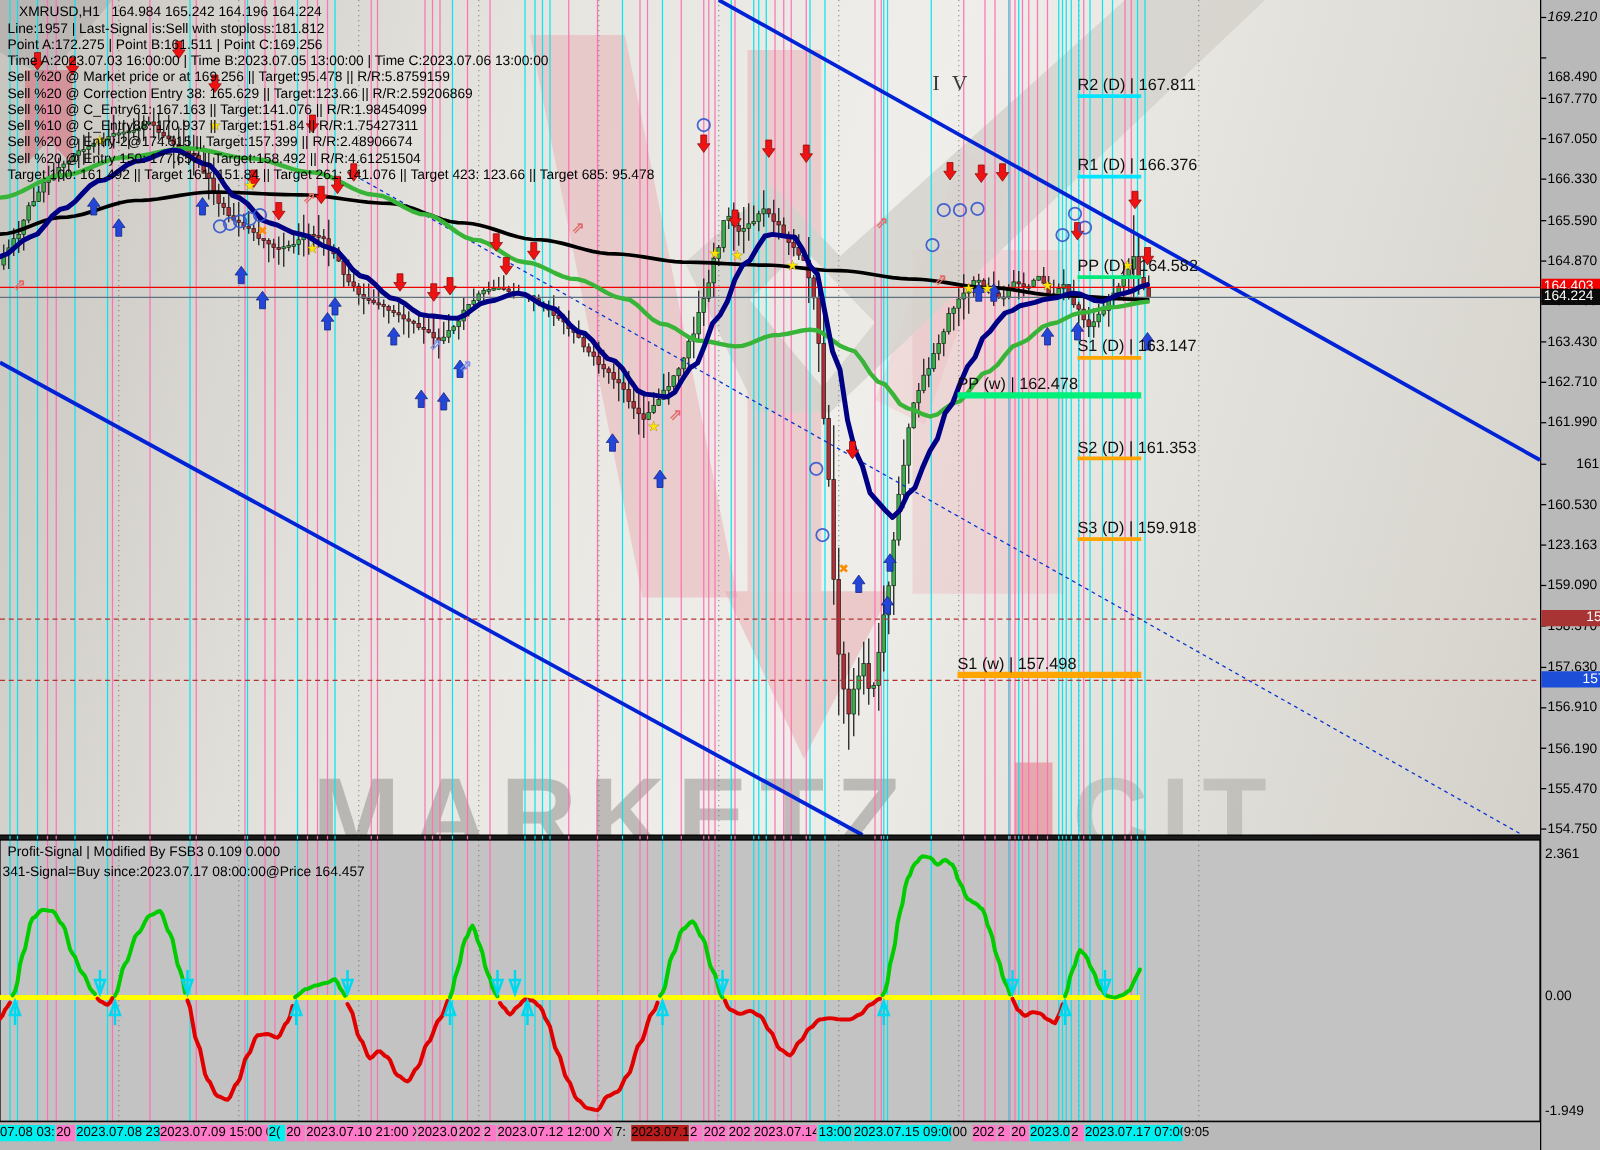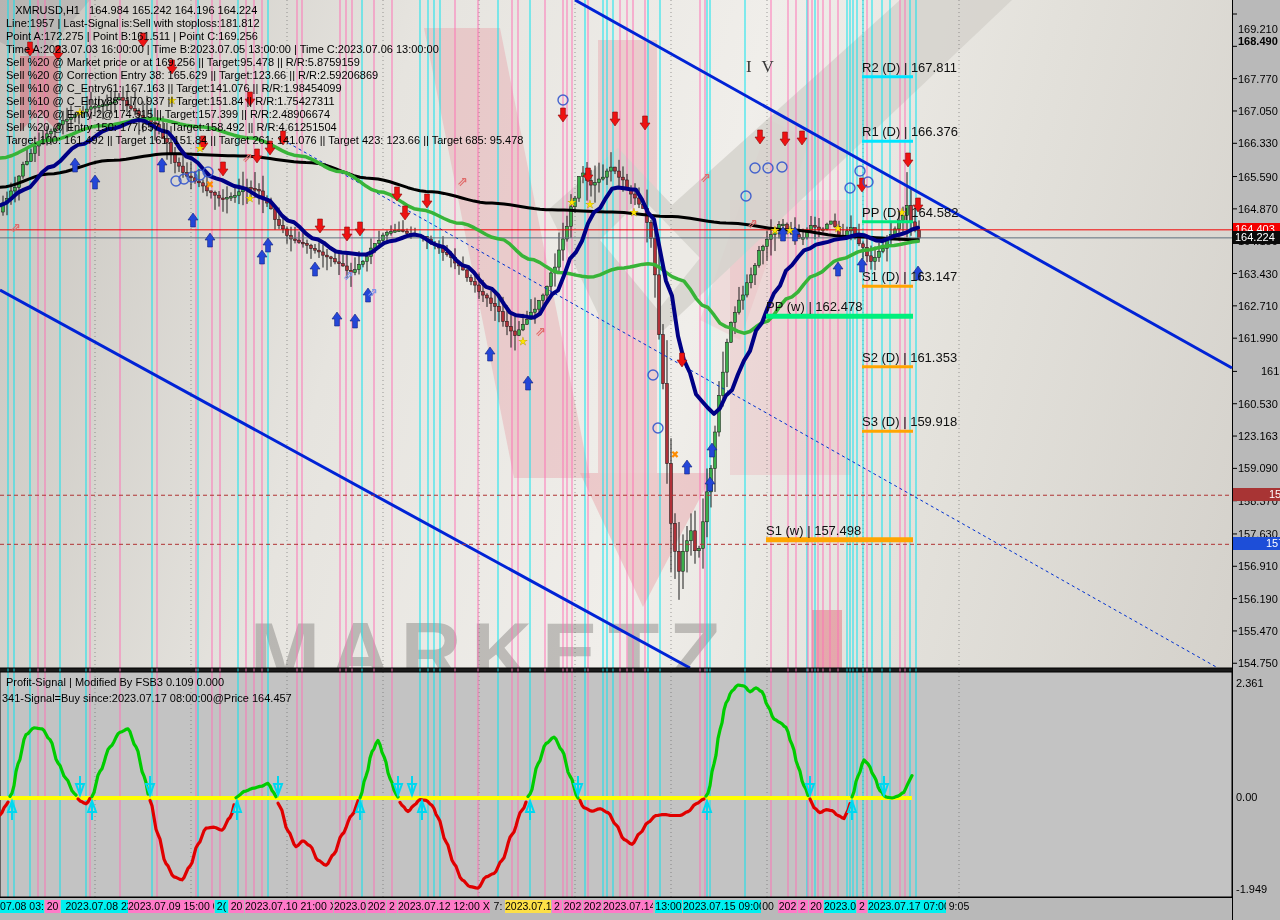--- a/index.html
+++ b/index.html
@@ -22,34 +22,35 @@
   
   .info{position:absolute;left:6px;top:4px;z-index:3;color:#000;font-size:11px;line-height:13px;white-space:pre;}
   .info div{height:13px;}
   .wave{position:absolute;z-index:3;color:#3a3a3a;font-size:17px;letter-spacing:3px;font-family:"Liberation Serif",serif;}
   .srlab{position:absolute;z-index:3;color:#101010;font-size:13px;white-space:nowrap;}
   .pxlab{position:absolute;left:1238px;z-index:3;color:#000;font-size:11px;white-space:nowrap;}
   .tag{position:absolute;left:1233px;width:46px;z-index:4;color:#fff;font-size:11px;padding-left:2px;height:13px;line-height:13px;}
   .panel-txt{position:absolute;z-index:3;color:#000;font-size:11px;white-space:nowrap;}
   .oscax{position:absolute;left:1236px;z-index:3;color:#000;font-size:11px;}
   .tseg{position:absolute;top:900px;height:13px;line-height:13px;z-index:3;color:#000;font-size:10.5px;
-        white-space:nowrap;overflow:hidden;text-align:center;}
+        white-space:nowrap;overflow:hidden;}
 </style>
 </head>
 <body>
 
 <div id="stage">
   <div class="bg-main"></div>
   <div class="bg-panel"></div>
   <div class="bg-axis"></div>
   <div class="bg-time"></div>
   <div class="sep-band"></div>
 
   <div class="wm-text">MARKETZ</div>
   <div class="wm-block"></div>
+  <div class="wm-right">CIT</div>
 
   <svg id="gfx" width="1280" height="920">
       <polygon points="424,28 500,28 590,478 514,478" fill="#e8a2aa" opacity="0.42"></polygon>
       <polygon points="598,40 657,40 657,473 598,473" fill="#e8a2aa" opacity="0.42"></polygon>
       <polygon points="580,473 713,473 643,607" fill="#e8a2aa" opacity="0.48"></polygon>
       <polygon points="730,200 851,200 851,475 730,475" fill="#ecb2b8" opacity="0.35"></polygon>
       <polygon points="700,320 770,120 810,140 740,340" fill="#ecb2b8" opacity="0.3"></polygon>
       <polygon points="548,210 618,148 672,205 900,0 1012,0 664,330 606,330" fill="#d5d2cd" opacity="0.85"></polygon>
       <polygon points="600,240 642,198 700,258 658,310" fill="#f4f2ee" opacity="0.7"></polygon>
       <polygon points="0,0 90,0 38,62 0,42" fill="#8e8d92" opacity="0.28"></polygon>
@@ -788,22 +789,22 @@
       <div class="srlab" style="left: 862px; top: 59.8151px;">R2 (D) | 167.811</div>
       <div class="srlab" style="left: 862px; top: 124.247px;">R1 (D) | 166.376</div>
       <div class="srlab" style="left: 862px; top: 204.797px;">PP (D) | 164.582</div>
       <div class="srlab" style="left: 862px; top: 269.229px;">S1 (D) | 163.147</div>
       <div class="srlab" style="left: 766px; top: 299.267px;">PP (w) | 162.478</div>
       <div class="srlab" style="left: 862px; top: 349.779px;">S2 (D) | 161.353</div>
       <div class="srlab" style="left: 862px; top: 414.211px;">S3 (D) | 159.918</div>
       <div class="srlab" style="left: 766px; top: 522.869px;">S1 (w) | 157.498</div>
     </div>
   <div id="axisLayer">
-      <div class="pxlab" style="top: 23px;">169.210</div>
-      <div class="pxlab" style="top: 35px; font-weight: bold;">168.490</div>
+      <div class="pxlab" style="top: 8px; font-style: italic;">169.210</div>
+      <div class="pxlab" style="top: 56px;">168.490</div>
       <div class="pxlab" style="top: 72.656px;">167.770</div>
       <div class="pxlab" style="top: 104.984px;">167.050</div>
       <div class="pxlab" style="top: 137.312px;">166.330</div>
       <div class="pxlab" style="top: 170.538px;">165.590</div>
       <div class="pxlab" style="top: 202.866px;">164.870</div>
       <div class="pxlab" style="top: 235.194px;">164.150</div>
       <div class="pxlab" style="top: 267.522px;">163.430</div>
       <div class="pxlab" style="top: 299.85px;">162.710</div>
       <div class="pxlab" style="top: 332.178px;">161.990</div>
       <div class="pxlab" style="top: 365.404px; margin-left: 23px;">161.250</div>
@@ -827,21 +828,21 @@
       <div class="tseg" style="left: 61px; width: 76px; background: rgb(0, 240, 240);">2023.07.08 23</div>
       <div class="tseg" style="left: 128px; width: 86px; background: rgb(255, 122, 200);">2023.07.09 15:00 0</div>
       <div class="tseg" style="left: 215px; width: 13px; background: rgb(0, 240, 240);">2(</div>
       <div class="tseg" style="left: 229px; width: 15px; background: rgb(255, 122, 200);">20</div>
       <div class="tseg" style="left: 245px; width: 88px; background: rgb(255, 122, 200);">2023.07.10 21:00 X</div>
       <div class="tseg" style="left: 334px; width: 32px; background: rgb(255, 122, 200);">2023.0</div>
       <div class="tseg" style="left: 367px; width: 19px; background: rgb(255, 122, 200);">202</div>
       <div class="tseg" style="left: 387px; width: 10px; background: rgb(255, 122, 200);">2</div>
       <div class="tseg" style="left: 398px; width: 92px; background: rgb(255, 122, 200);">2023.07.12 12:00 X0</div>
       <div class="tseg" style="left: 492px; width: 12px;">7:</div>
-      <div class="tseg" style="left: 505px; width: 46px; background: #fde047;">2023.07.1</div>
+      <div class="tseg" style="left: 505px; width: 46px; background: #b91c1c;">2023.07.1</div>
       <div class="tseg" style="left: 552px; width: 10px; background: rgb(255, 122, 200);">2</div>
       <div class="tseg" style="left: 563px; width: 19px; background: rgb(255, 122, 200);">202</div>
       <div class="tseg" style="left: 583px; width: 19px; background: rgb(255, 122, 200);">202</div>
       <div class="tseg" style="left: 603px; width: 50px; background: rgb(255, 122, 200);">2023.07.14</div>
       <div class="tseg" style="left: 655px; width: 27px; background: rgb(0, 240, 240);">13:00</div>
       <div class="tseg" style="left: 683px; width: 78px; background: rgb(0, 240, 240);">2023.07.15 09:00</div>
       <div class="tseg" style="left: 762px; width: 12px;">00</div>
       <div class="tseg" style="left: 778px; width: 19px; background: rgb(255, 122, 200);">202</div>
       <div class="tseg" style="left: 798px; width: 10px; background: rgb(255, 122, 200);">2</div>
       <div class="tseg" style="left: 809px; width: 14px; background: rgb(255, 122, 200);">20</div>

